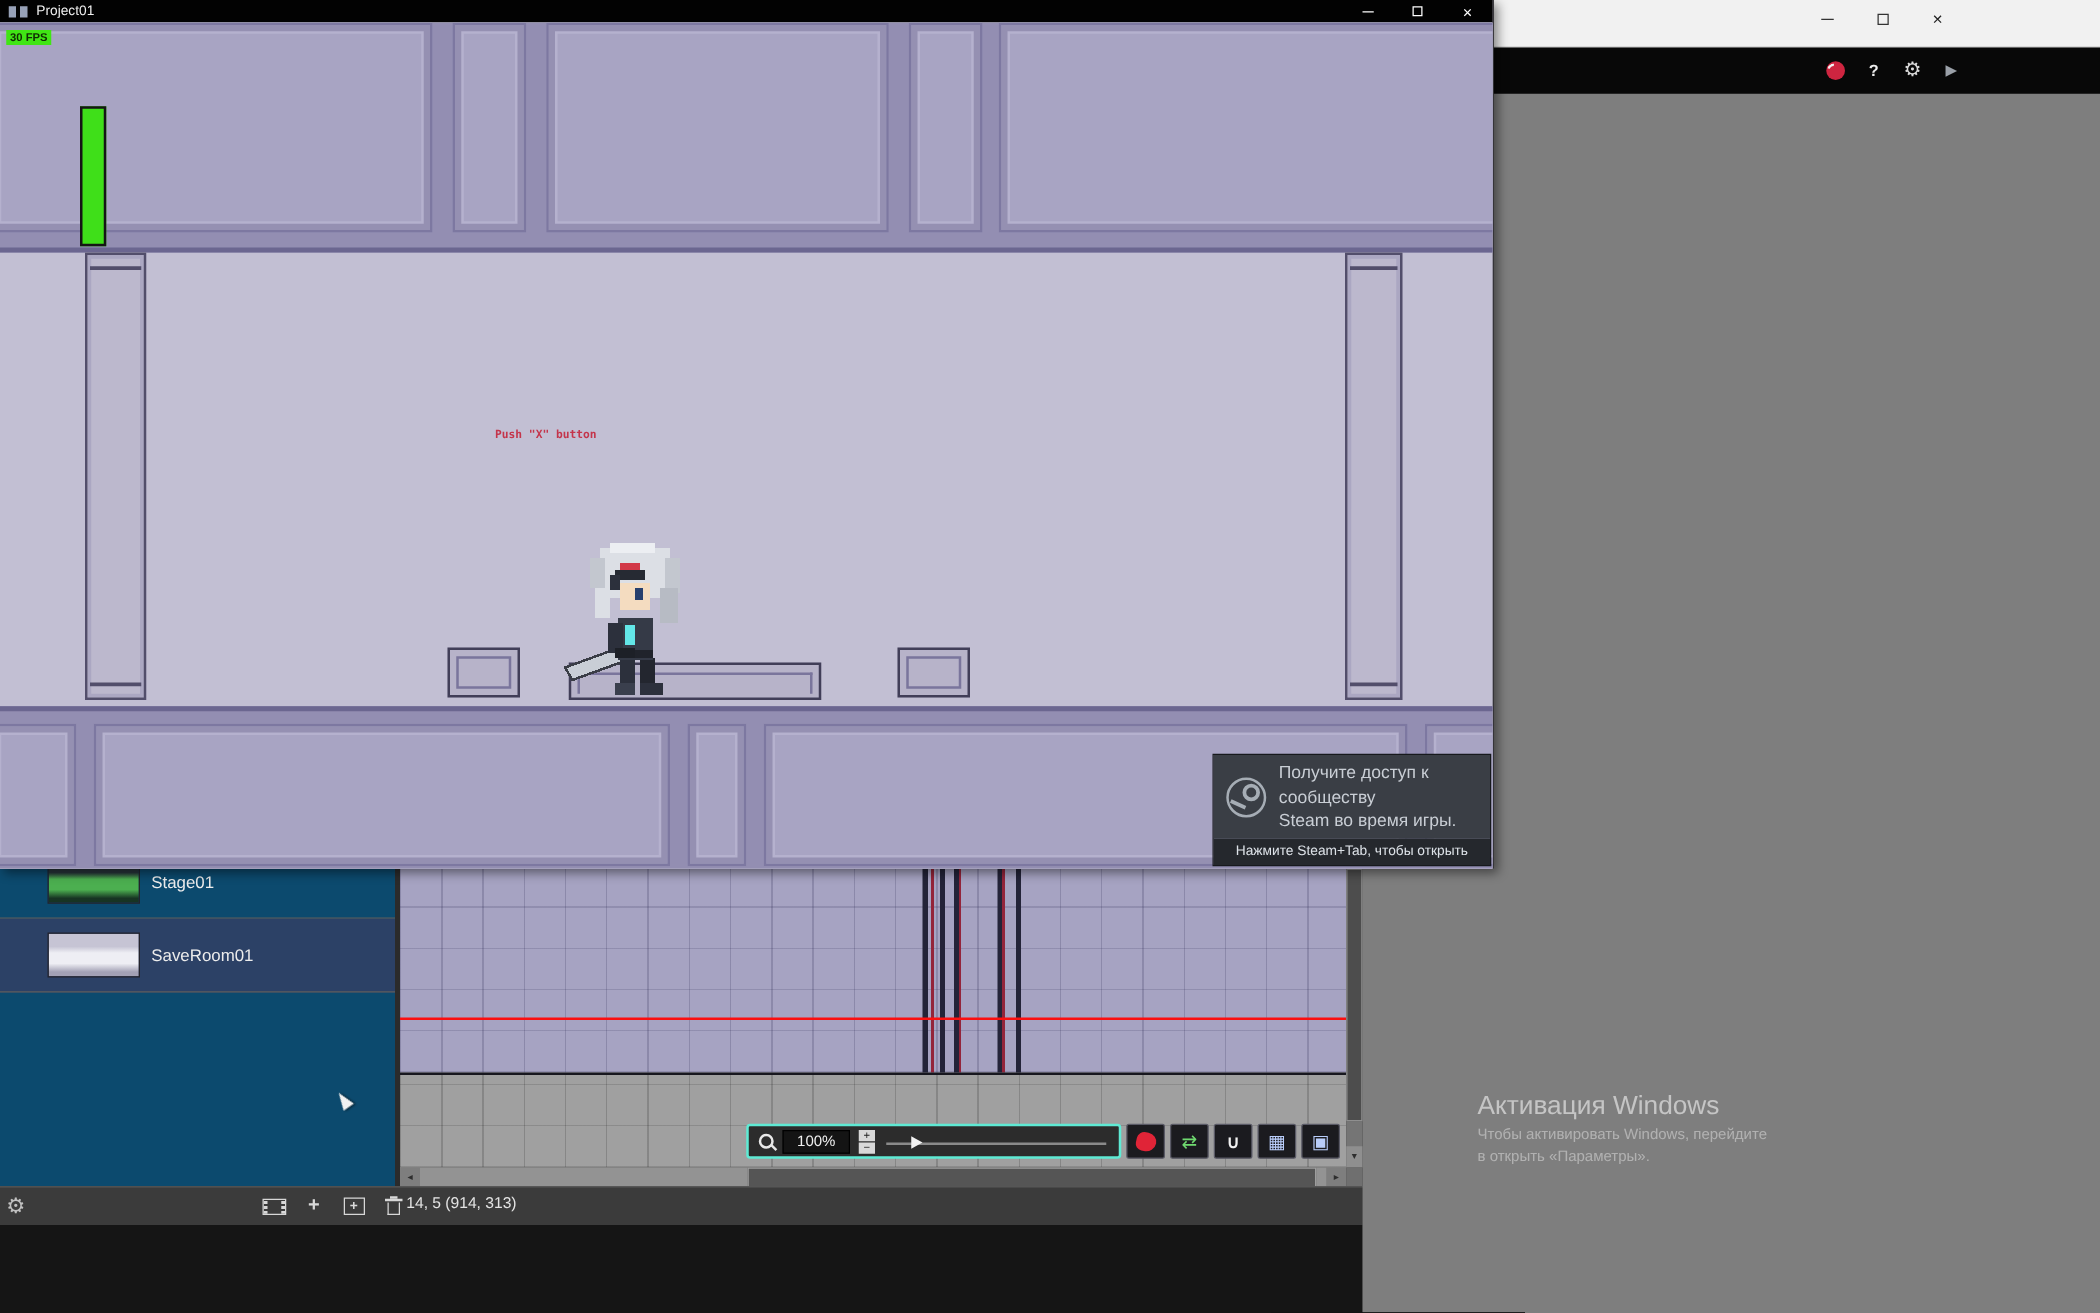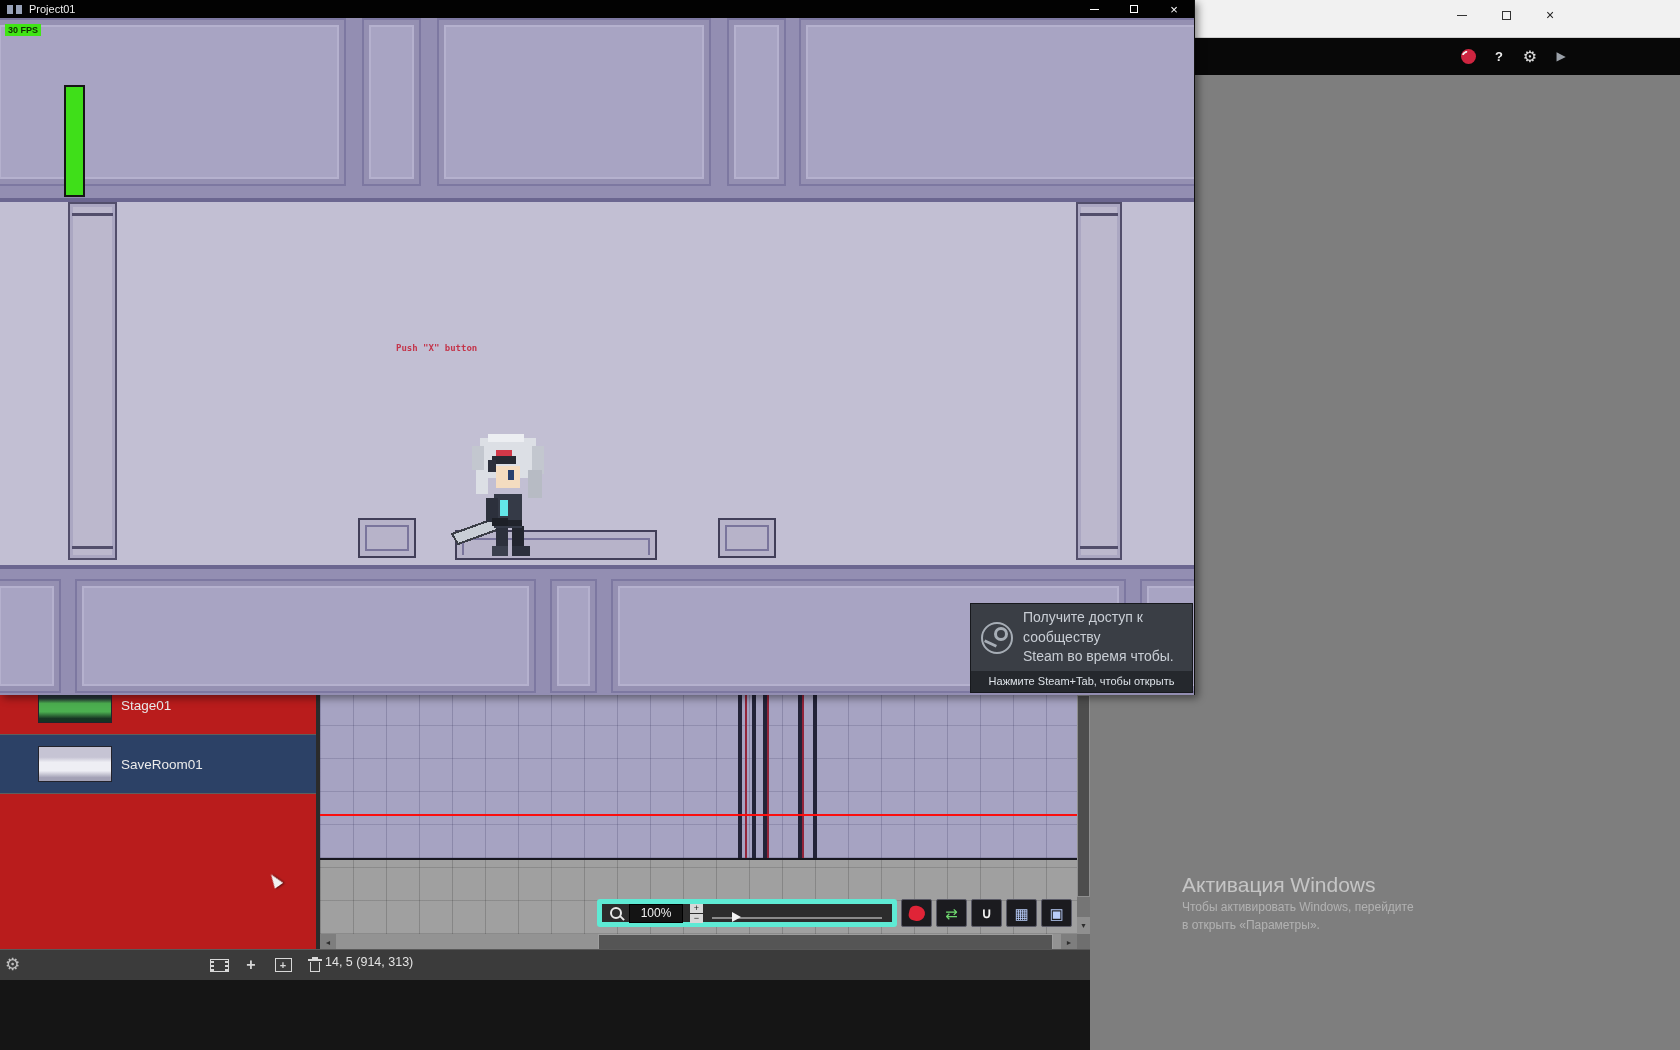--- a/index.html
+++ b/index.html
@@ -3,21 +3,21 @@
 <meta charset="utf-8">
 <style>
   html,body{margin:0;padding:0;background:#000;}
   #screen{position:relative;width:1680px;height:1050px;overflow:hidden;
           font-family:"Liberation Sans",sans-serif;background:#2b2b2b;}
   #screen *{box-sizing:border-box;}
 
   
   .editor{position:absolute;left:0;top:0;width:1090px;height:1050px;background:#2b2b2b;}
 
-  .stage-panel{position:absolute;left:0;top:695px;width:316px;height:254px;background:#b91c1c;overflow:hidden;}
+  .stage-panel{position:absolute;left:0;top:695px;width:316px;height:254px;background:#0c4a6e;overflow:hidden;}
   .stage-list{position:absolute;left:0;top:-19px;right:0;}
   .stage-row{height:59px;border-bottom:1px solid #5e5e5e;display:flex;align-items:center;padding-left:38px;}
   .stage-row.selected{background:#2c4166;}
   .thumb{width:74px;height:36px;border:1px solid #23232c;flex:none;}
   .stage-label{margin-left:9px;color:#ececec;font-size:13.5px;}
   .cursor-sparkle{position:absolute;left:270px;top:178px;width:0;height:0;border-style:solid;
     border-width:0 5px 14px 5px;border-color:transparent transparent #f2f2f2 transparent;
     transform:rotate(-35deg);filter:drop-shadow(1px 1px 1px rgba(0,0,0,.6));}
 
   .canvas{position:absolute;left:320px;top:695px;width:757px;height:239px;overflow:hidden;background:#9e9e9e;}
@@ -40,21 +40,21 @@
   .varrow{position:absolute;left:0;right:0;bottom:0;height:17px;background:#8f8f8f;color:#2e2e2e;
     font-size:7px;display:flex;align-items:center;justify-content:center;}
   .hscroll{position:absolute;left:320px;top:934px;width:757px;height:16px;background:#939393;}
   .harrow{position:absolute;top:0;bottom:0;width:16px;background:#7e7e7e;color:#2e2e2e;font-size:7px;
     display:flex;align-items:center;justify-content:center;}
   .harrow.l{left:0}.harrow.r{right:0}
   .hthumb{position:absolute;left:278px;width:455px;top:0;bottom:0;background:#555;border:1px solid #9e9e9e;}
   .scroll-corner{position:absolute;left:1077px;top:934px;width:13px;height:16px;background:#6f6f6f;}
 
   .zoombar{position:absolute;left:597px;top:899px;width:300px;height:28px;background:#2c2c2c;
-    border:5px solid #5eead4;border-radius:3px;display:flex;align-items:center;gap:7px;padding:0 8px;z-index:3;}
+    border:2px solid #5eead4;border-radius:3px;display:flex;align-items:center;gap:7px;padding:0 8px;z-index:3;}
   .mag-icon{width:12px;height:12px;border:2px solid #e8e8e8;border-radius:50%;position:relative;flex:none;}
   .mag-icon::after{content:"";position:absolute;width:2px;height:6px;background:#e8e8e8;right:-3px;bottom:-4px;transform:rotate(-45deg);}
   .zoom-field{width:54px;height:19px;background:#141414;border:1px solid #000;color:#f0f0f0;font-size:12px;
     display:flex;align-items:center;justify-content:center;flex:none;}
   .zoom-step{display:flex;flex-direction:column;gap:1px;flex:none;}
   .zs-btn{width:13px;height:9px;background:#d8d8d8;color:#222;font-size:9px;line-height:8px;text-align:center;}
   .zoom-slider{flex:1;position:relative;height:100%;}
   .zs-track{position:absolute;left:2px;right:2px;top:13px;height:2px;background:#8a8a8a;}
   .zs-marker{position:absolute;left:22px;top:8px;width:0;height:0;border-left:9px solid #f2f2f2;
     border-top:5px solid transparent;border-bottom:5px solid transparent;}
@@ -387,21 +387,21 @@
         <div class="wpanel bb p3"></div>
         <div class="wpanel bb p4"></div>
         <div class="wpanel bb p5"></div>
       </div>
 
       <div class="steam-notif">
         <div class="sn-main">
           <div class="sn-logo"></div>
           <div class="sn-text">
             <div>Получите доступ к сообществу</div>
-            <div>Steam во время чтобы.</div>
+            <div>Steam во время игры.</div>
           </div>
         </div>
         <div class="sn-foot">Нажмите Steam+Tab, чтобы открыть</div>
       </div>
 
     </div>
   </div>
 </div>
 
 </body></html>

